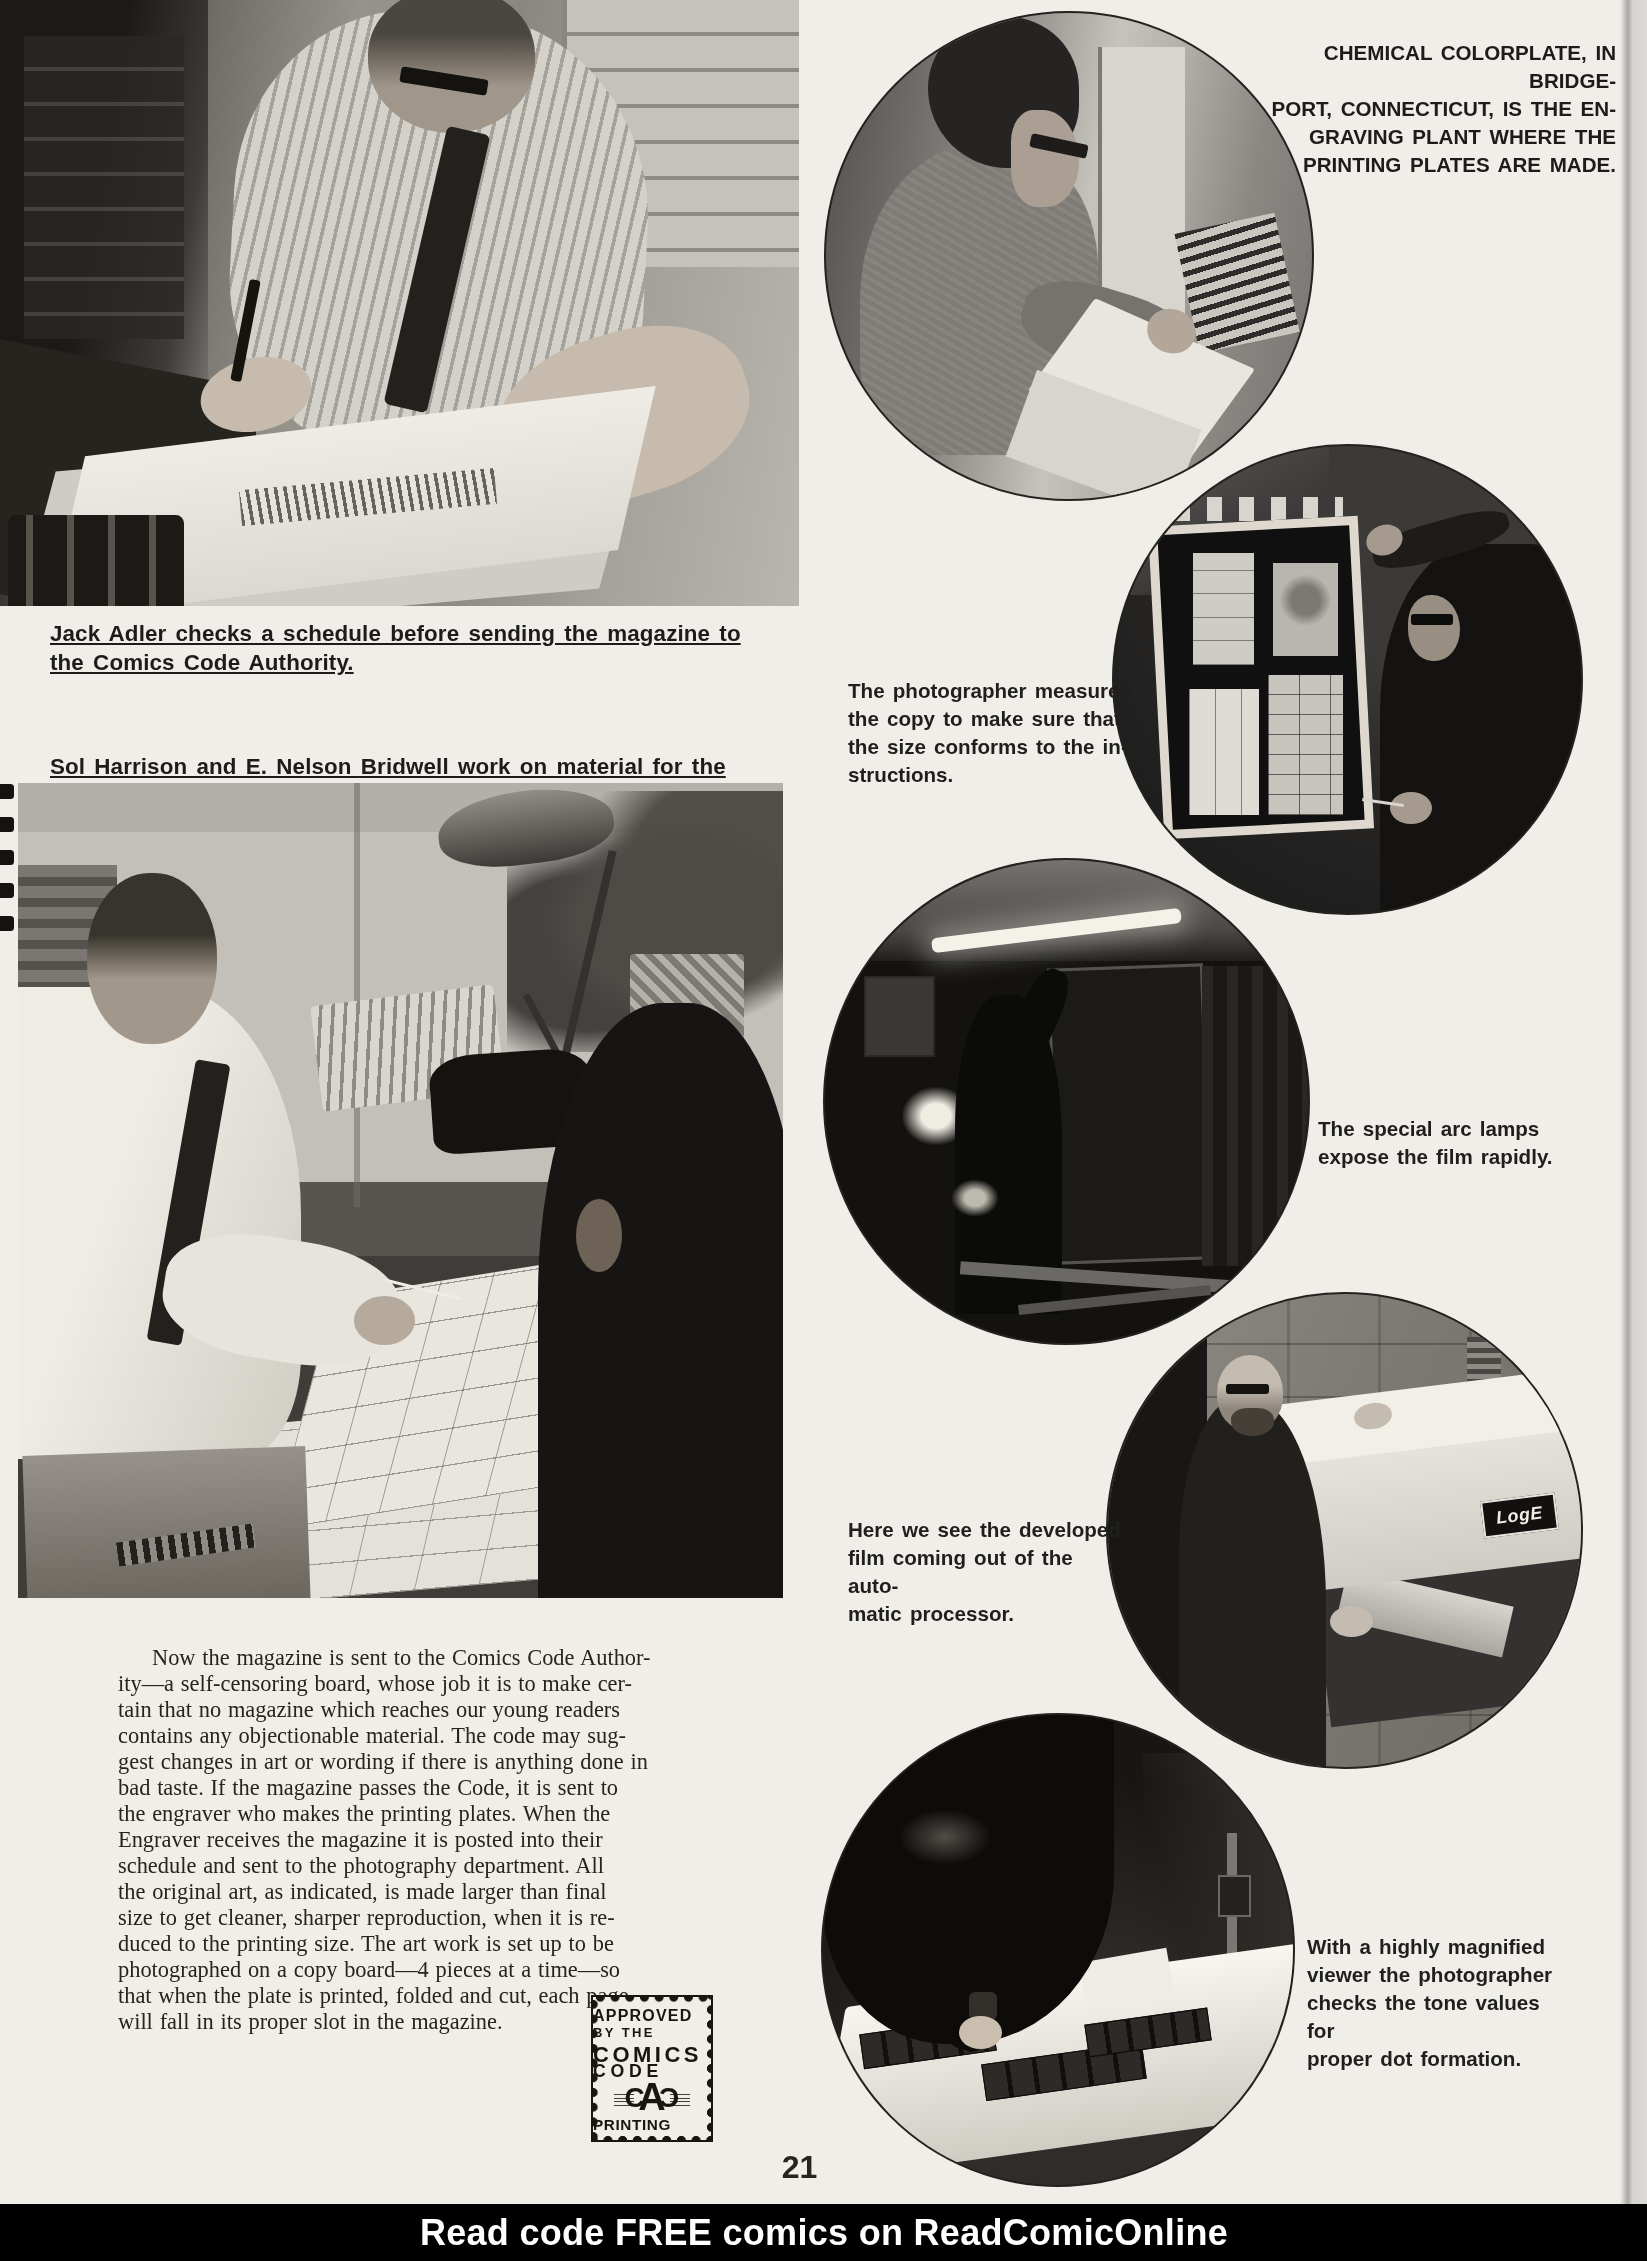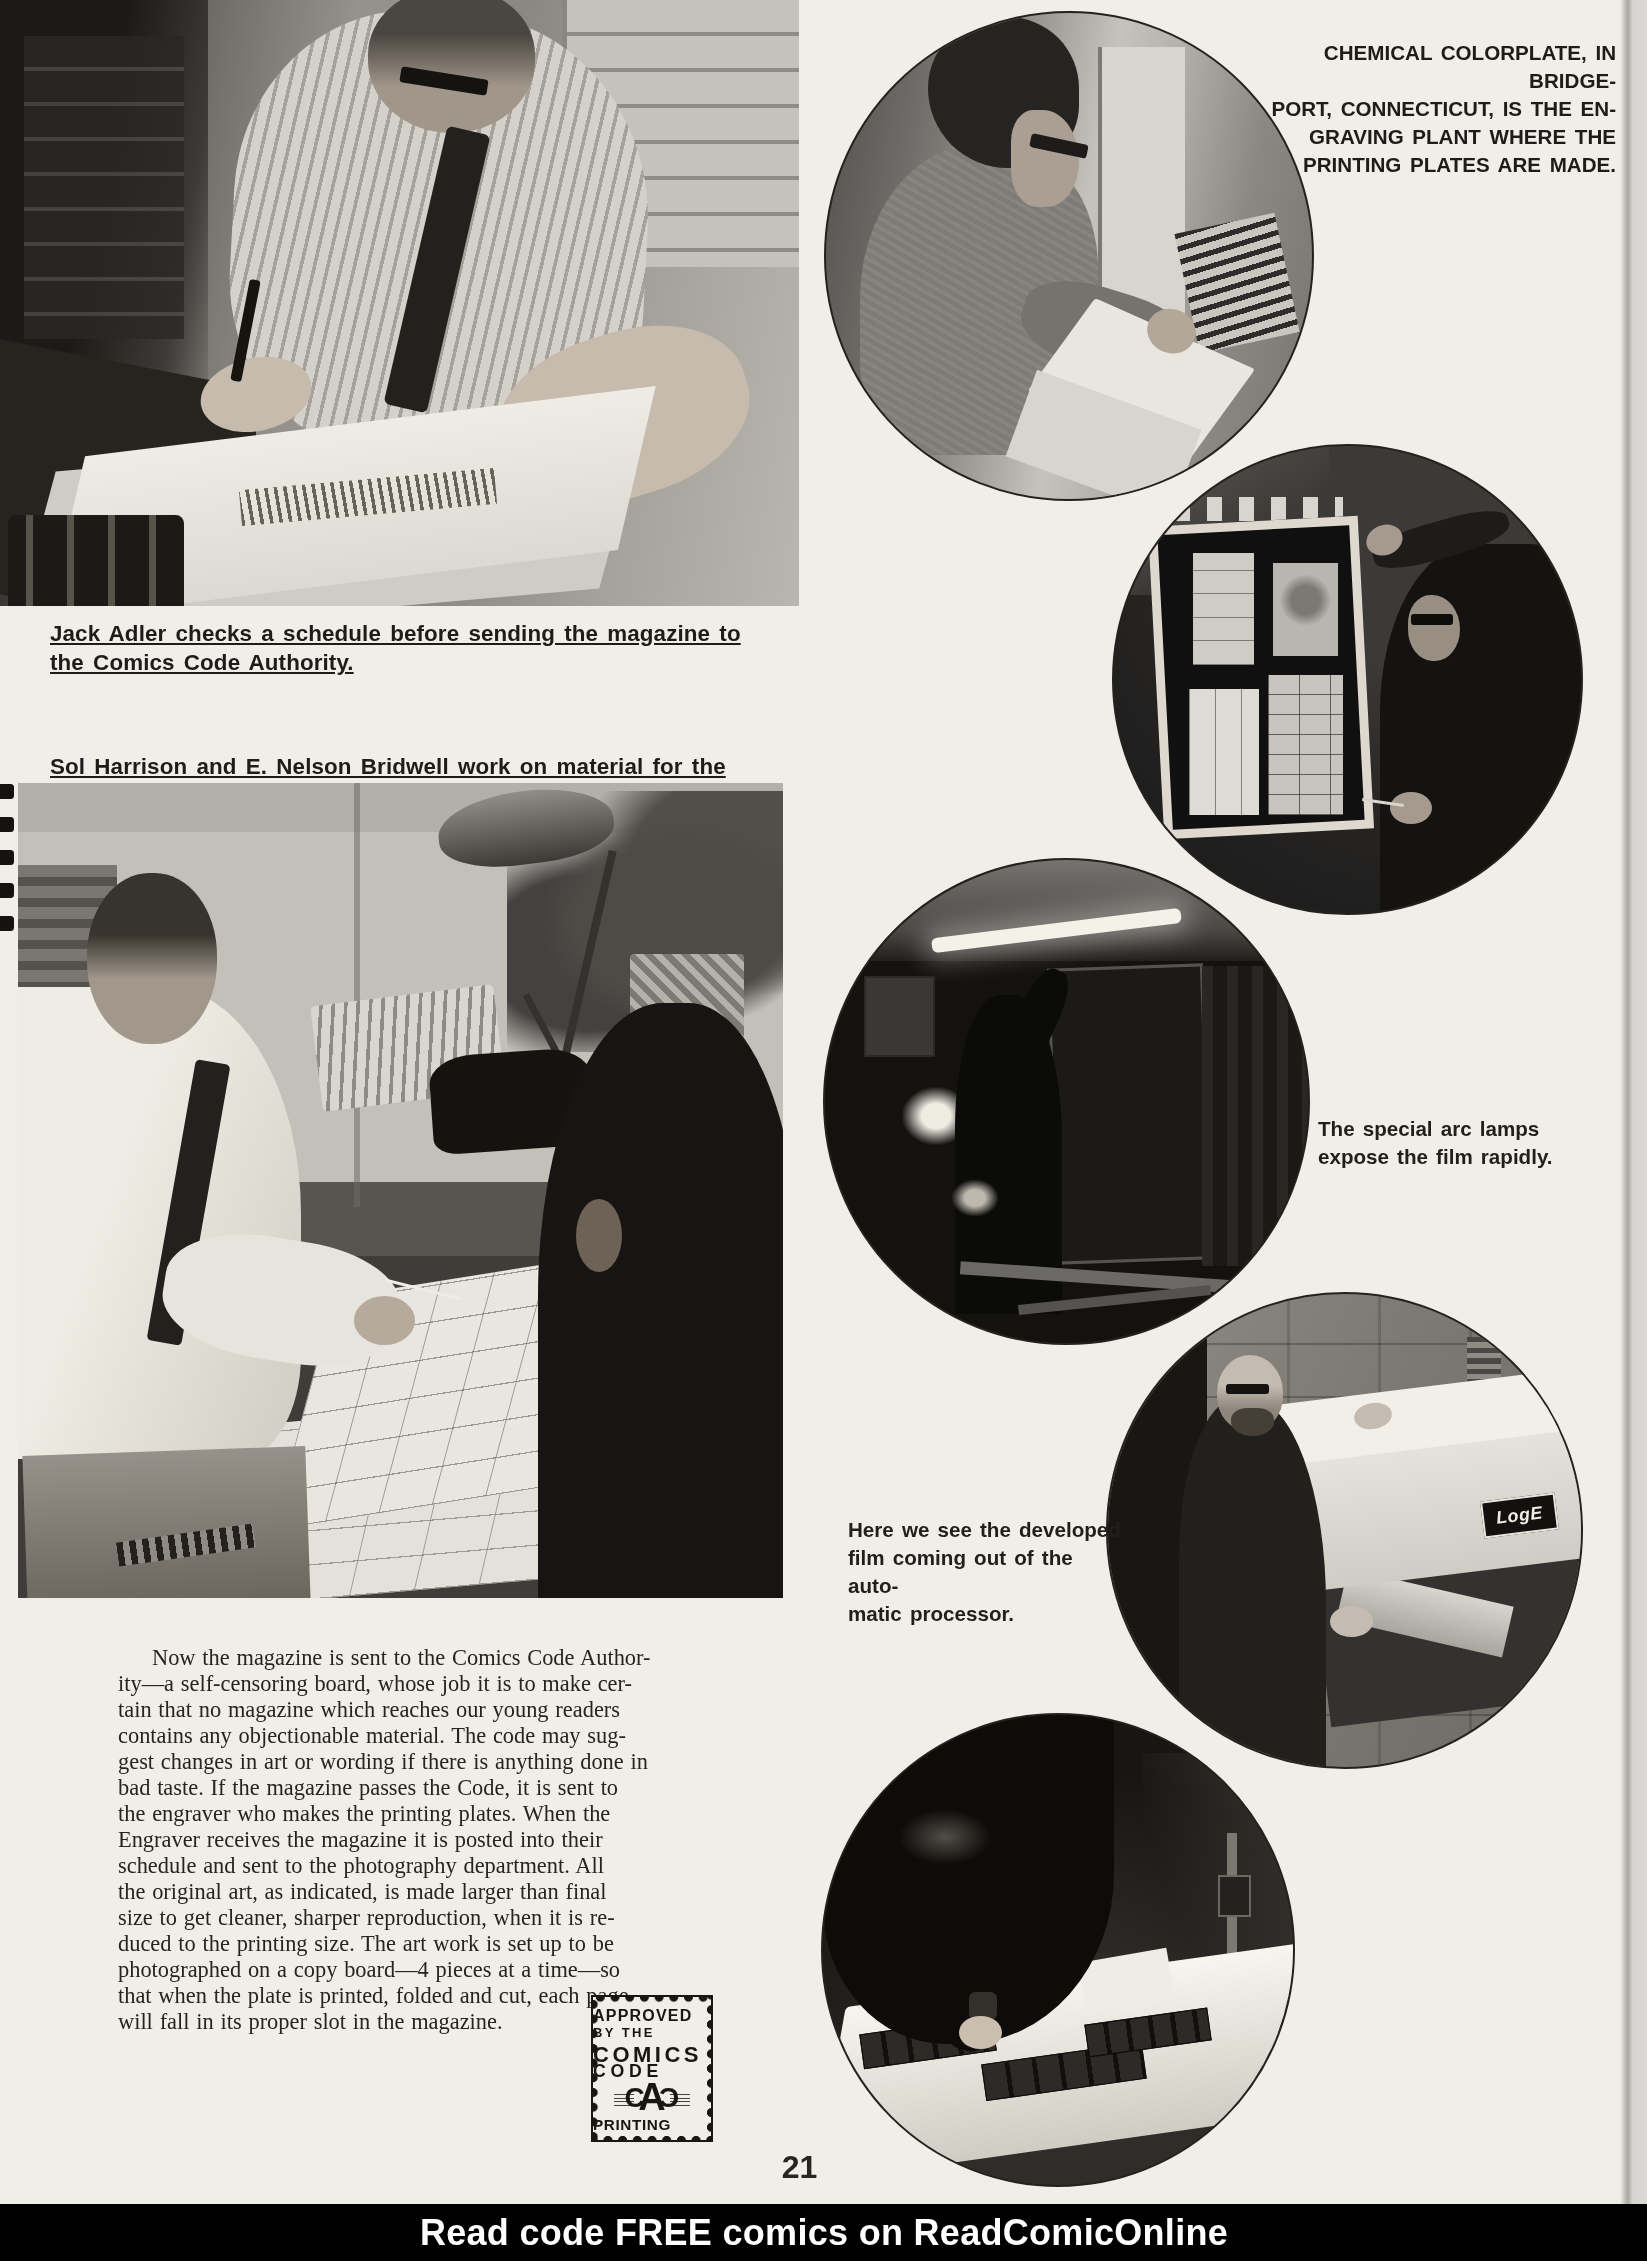--- a/index.html
+++ b/index.html
@@ -340,20 +340,24 @@
     <div class="c2-page3"></div>
     <div class="c2-man"></div>
     <div class="c2-face"></div>
     <div class="c2-glasses"></div>
     <div class="c2-armup"></div>
     <div class="c2-handup"></div>
     <div class="c2-handlow"></div>
     <div class="c2-pencil"></div>
   </div>
 
+  <div class="smallcap" style="left:848px;top:677px;width:285px;">The photographer measures
+the copy to make sure that
+the size conforms to the in-
+structions.</div>
 
   <div class="circle c3">
     <div class="c3-ceiling"></div>
     <div class="c3-tube"></div>
     <div class="c3-win"></div>
     <div class="c3-frame"></div>
     <div class="c3-curtain"></div>
     <div class="c3-glare"></div>
     <div class="c3-man"></div>
     <div class="c3-arm"></div>
@@ -397,20 +401,24 @@
     <div class="c5-strip1"></div>
     <div class="c5-strip2"></div>
     <div class="c5-strip3"></div>
     <div class="c5-man"></div>
     <div class="c5-rim"></div>
     <div class="c5-arm"></div>
     <div class="c5-loupe"></div>
     <div class="c5-hand"></div>
   </div>
 
+  <div class="smallcap" style="left:1307px;top:1933px;width:265px;">With a highly magnified
+viewer the photographer
+checks the tone values for
+proper dot formation.</div>
 
   <div class="edge-r"></div>
   <div class="mark" style="top:784px;"></div>
   <div class="mark" style="top:817px;"></div>
   <div class="mark" style="top:850px;"></div>
   <div class="mark" style="top:883px;"></div>
   <div class="mark" style="top:916px;"></div>
 
   <div class="banner">
     <span>Read code FREE comics on ReadComicOnline</span>

